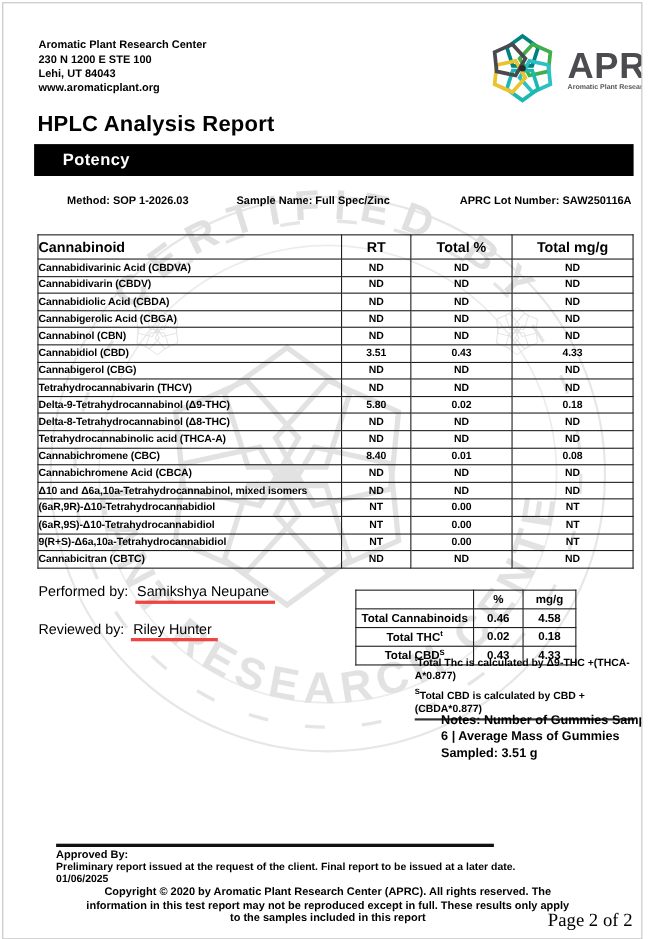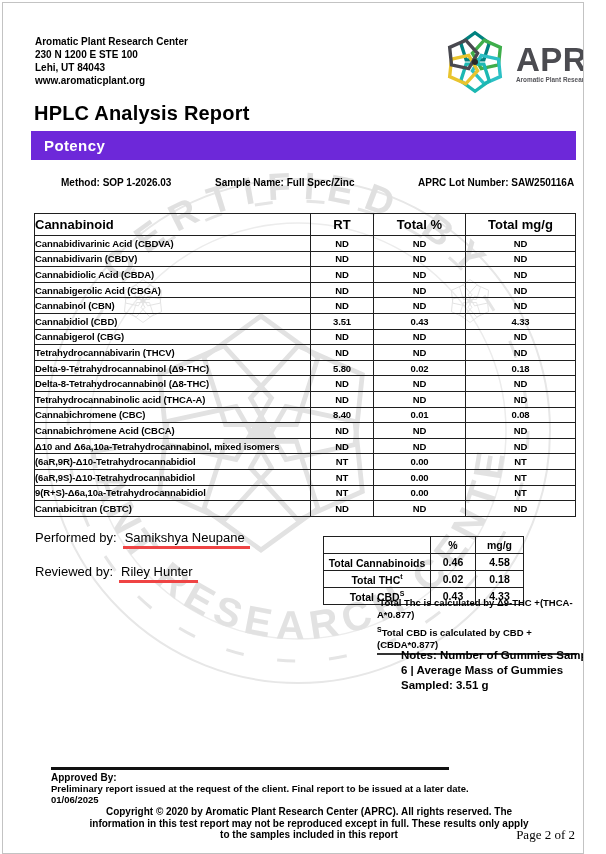--- a/index.html
+++ b/index.html
@@ -10,22 +10,22 @@
   .abs{position:absolute;}
 
   
   .address{left:32px;top:32px;font-size:10px;font-weight:bold;line-height:13px;}
   .logo{left:436px;top:26px;display:flex;align-items:center;gap:5px;}
   .logo-txt{display:flex;flex-direction:column;margin-top:4px;}
   .logo-acronym{font-size:33px;font-weight:bold;color:#4b4b50;line-height:30px;letter-spacing:.5px;}
   .logo-tagline{font-size:6.4px;font-weight:bold;color:#55555a;white-space:nowrap;margin-top:1px;}
 
   .title{left:31px;top:99px;font-size:20px;font-weight:bold;color:#000000;letter-spacing:.2px;}
-  .banner{left:28px;top:128px;width:545px;height:29px;background:#6d28d9;color:#fff;
-          font-size:15px;font-weight:bold;line-height:29px;padding-left:13px;box-sizing:border-box;letter-spacing:.4px;}
+  .banner{left:28px;top:128px;width:545px;height:29px;background:#000000;color:#fff;
+          font-size:15px;font-weight:bold;line-height:29px;padding-left:26px;box-sizing:border-box;letter-spacing:.4px;}
 
   .meta{top:174px;font-size:10px;font-weight:bold;}
   .meta-method{left:32px;padding-left:26px;}
   .meta-sample{left:212px;}
   .meta-lot{left:415px;}
 
   
   table{border-collapse:collapse;background:transparent;margin-top:17px;}
   .main-table{left:31px;top:193px;width:541px;table-layout:fixed;}
   .main-table th,.main-table td{border:1px solid #1f1f1f;padding:0;}
@@ -54,22 +54,22 @@
   .fn sup{font-size:7px;}
   .fn-last{margin:0;border-bottom:2px solid #333;padding-bottom:3px;}
   .notes{left:374px;top:645px;width:215px;font-size:11.5px;font-weight:bold;line-height:15px;margin-left:24px;}
 
   
   .approval{left:32px;top:764px;width:400px;margin-left:16px;}
   .approval-rule{border-top:3px solid #111;width:398px;}
   .approval-label{font-size:10px;font-weight:bold;margin-top:2px;}
   .approval-text{font-size:9.5px;font-weight:bold;width:540px;white-space:nowrap;}
   .approval-date{font-size:9.5px;font-weight:bold;}
-  .copyright{left:81px;top:803px;width:450px;text-align:center;font-size:10px;font-weight:bold;line-height:11.5px;}
-  .page-num{right:8px;top:824px;font-family:"Liberation Serif",serif;font-size:13px;}
+  .copyright{left:70px;top:803px;width:450px;text-align:center;font-size:10px;font-weight:bold;line-height:11.5px;}
+  .page-num{right:8px;top:824px;font-family:"Liberation Serif",serif;font-size:17px;}
 </style>
 </head>
 <body>
 
 <div class="page">
 
   <svg class="wm" width="578" height="600" viewBox="0 0 578 600" aria-hidden="true">
     <defs>
       <g id="wmflower">
         <path transform="rotate(0) translate(0,-19)" d="M0,-20 L19,-6.2 L11.8,16.2 L-11.8,16.2 L-19,-6.2 Z" fill="none" stroke="#e2e2e2" stroke-width="1.6"></path>

